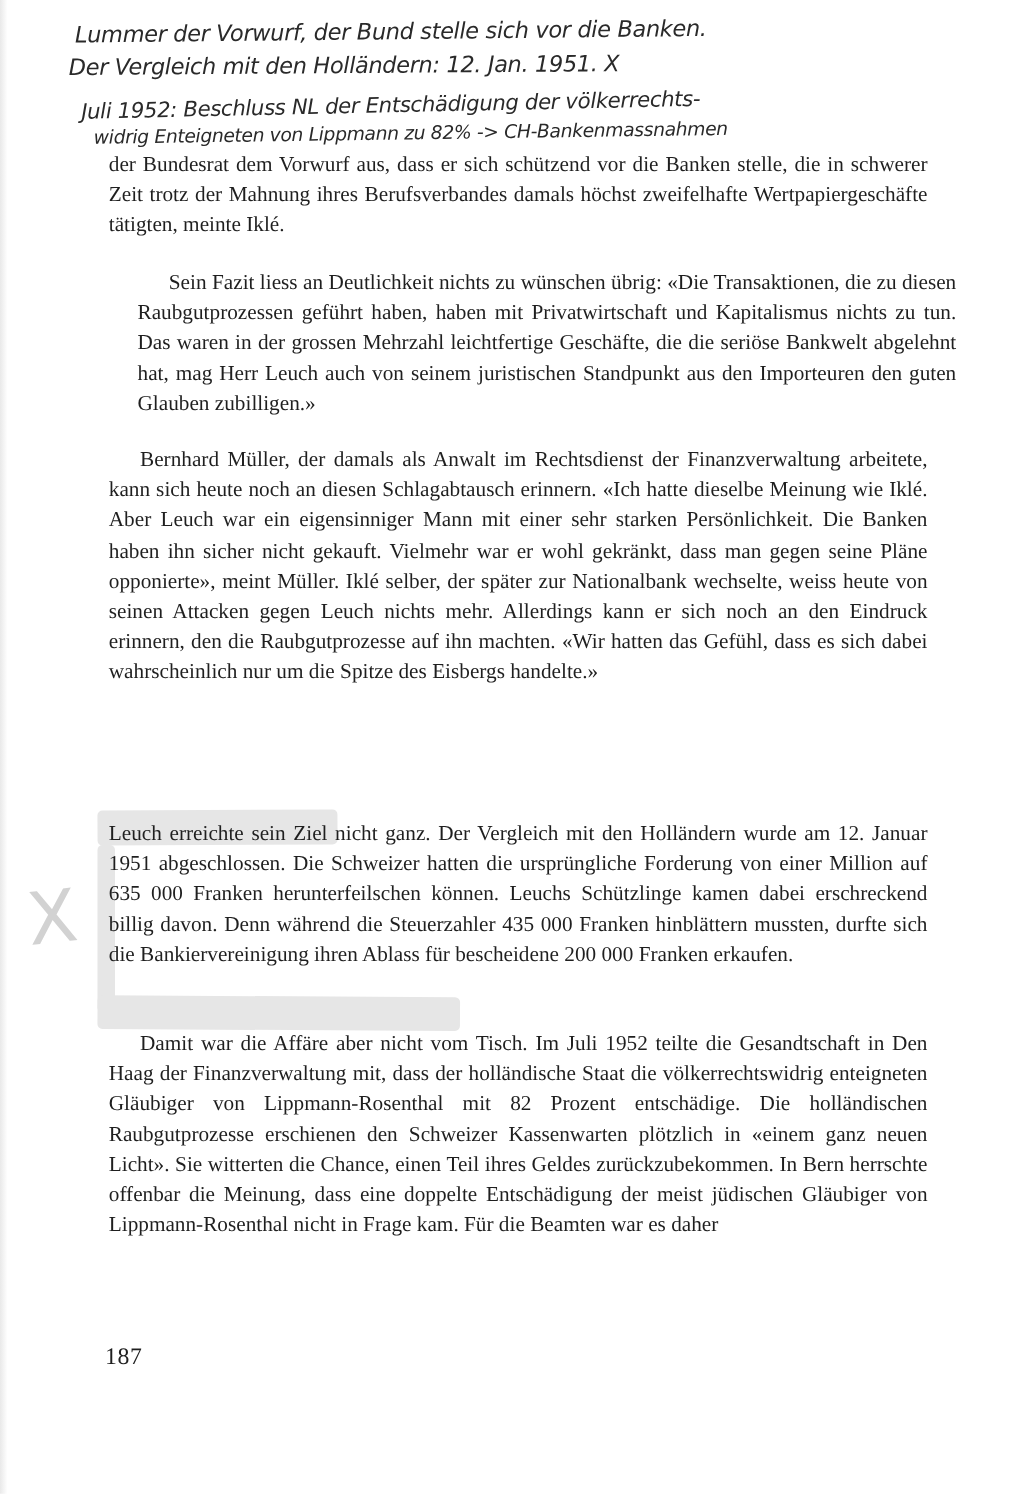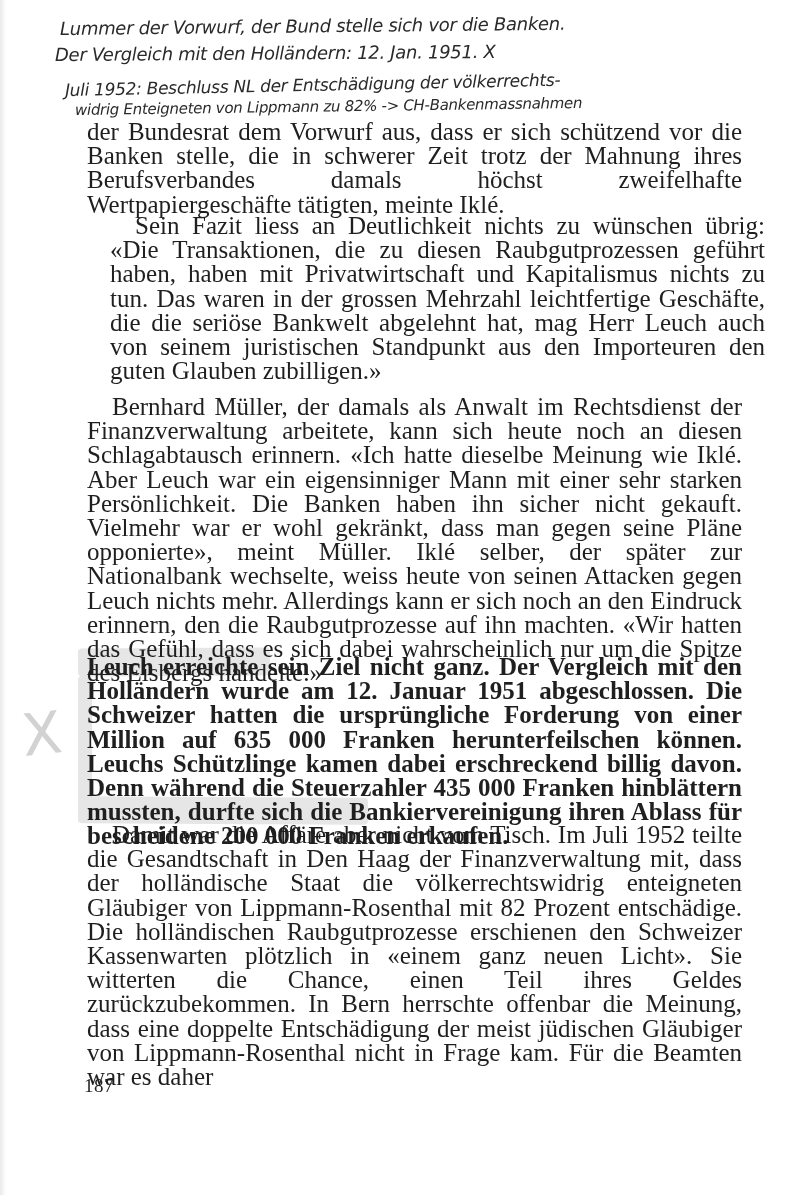--- a/index.html
+++ b/index.html
@@ -30,30 +30,30 @@
     .hand-1 { left: 60px; top: 18px; font-size: 18px; transform: rotate(-0.6deg); }
     .hand-2 { left: 55px; top: 44px; font-size: 18px; transform: rotate(-0.4deg); }
     .hand-3 { left: 65px; top: 80px; font-size: 17px; transform: rotate(-1.2deg); }
     .hand-4 { left: 75px; top: 101px; font-size: 15px; transform: rotate(-0.8deg); }
 
     
     .text-block {
       position: absolute;
       left: 87px;
       width: 655px;
-      font-size: 25px;
+      font-size: 17px;
       line-height: 24.2px;
       text-align: justify;
     }
     .text-block p { margin: 0; }
     .indent { text-indent: 25px; }
     .tb-1 { top: 120px; }
     .tb-2 { top: 214px; margin-left: 23px; }
-    .tb-3 { top: 356px; margin-top: 39px; }
-    .tb-4 { top: 655px; font-weight: bold; }
+    .tb-3 { top: 356px; }
+    .tb-4 { top: 655px; }
     .tb-5 { top: 823px; font-family: Liberation Serif, serif; }
 
     .highlight-bg {
       position: absolute;
       background: #e6e6e6;
       border-radius: 4px;
     }
     .hl-1 { left: 78px; top: 648px; width: 192px; height: 28px; transform: rotate(-0.3deg); }
     .hl-2 { left: 78px; top: 676px; width: 14px; height: 134px; }
     .hl-3 { left: 78px; top: 797px; width: 290px; height: 27px; transform: rotate(0.3deg); }

